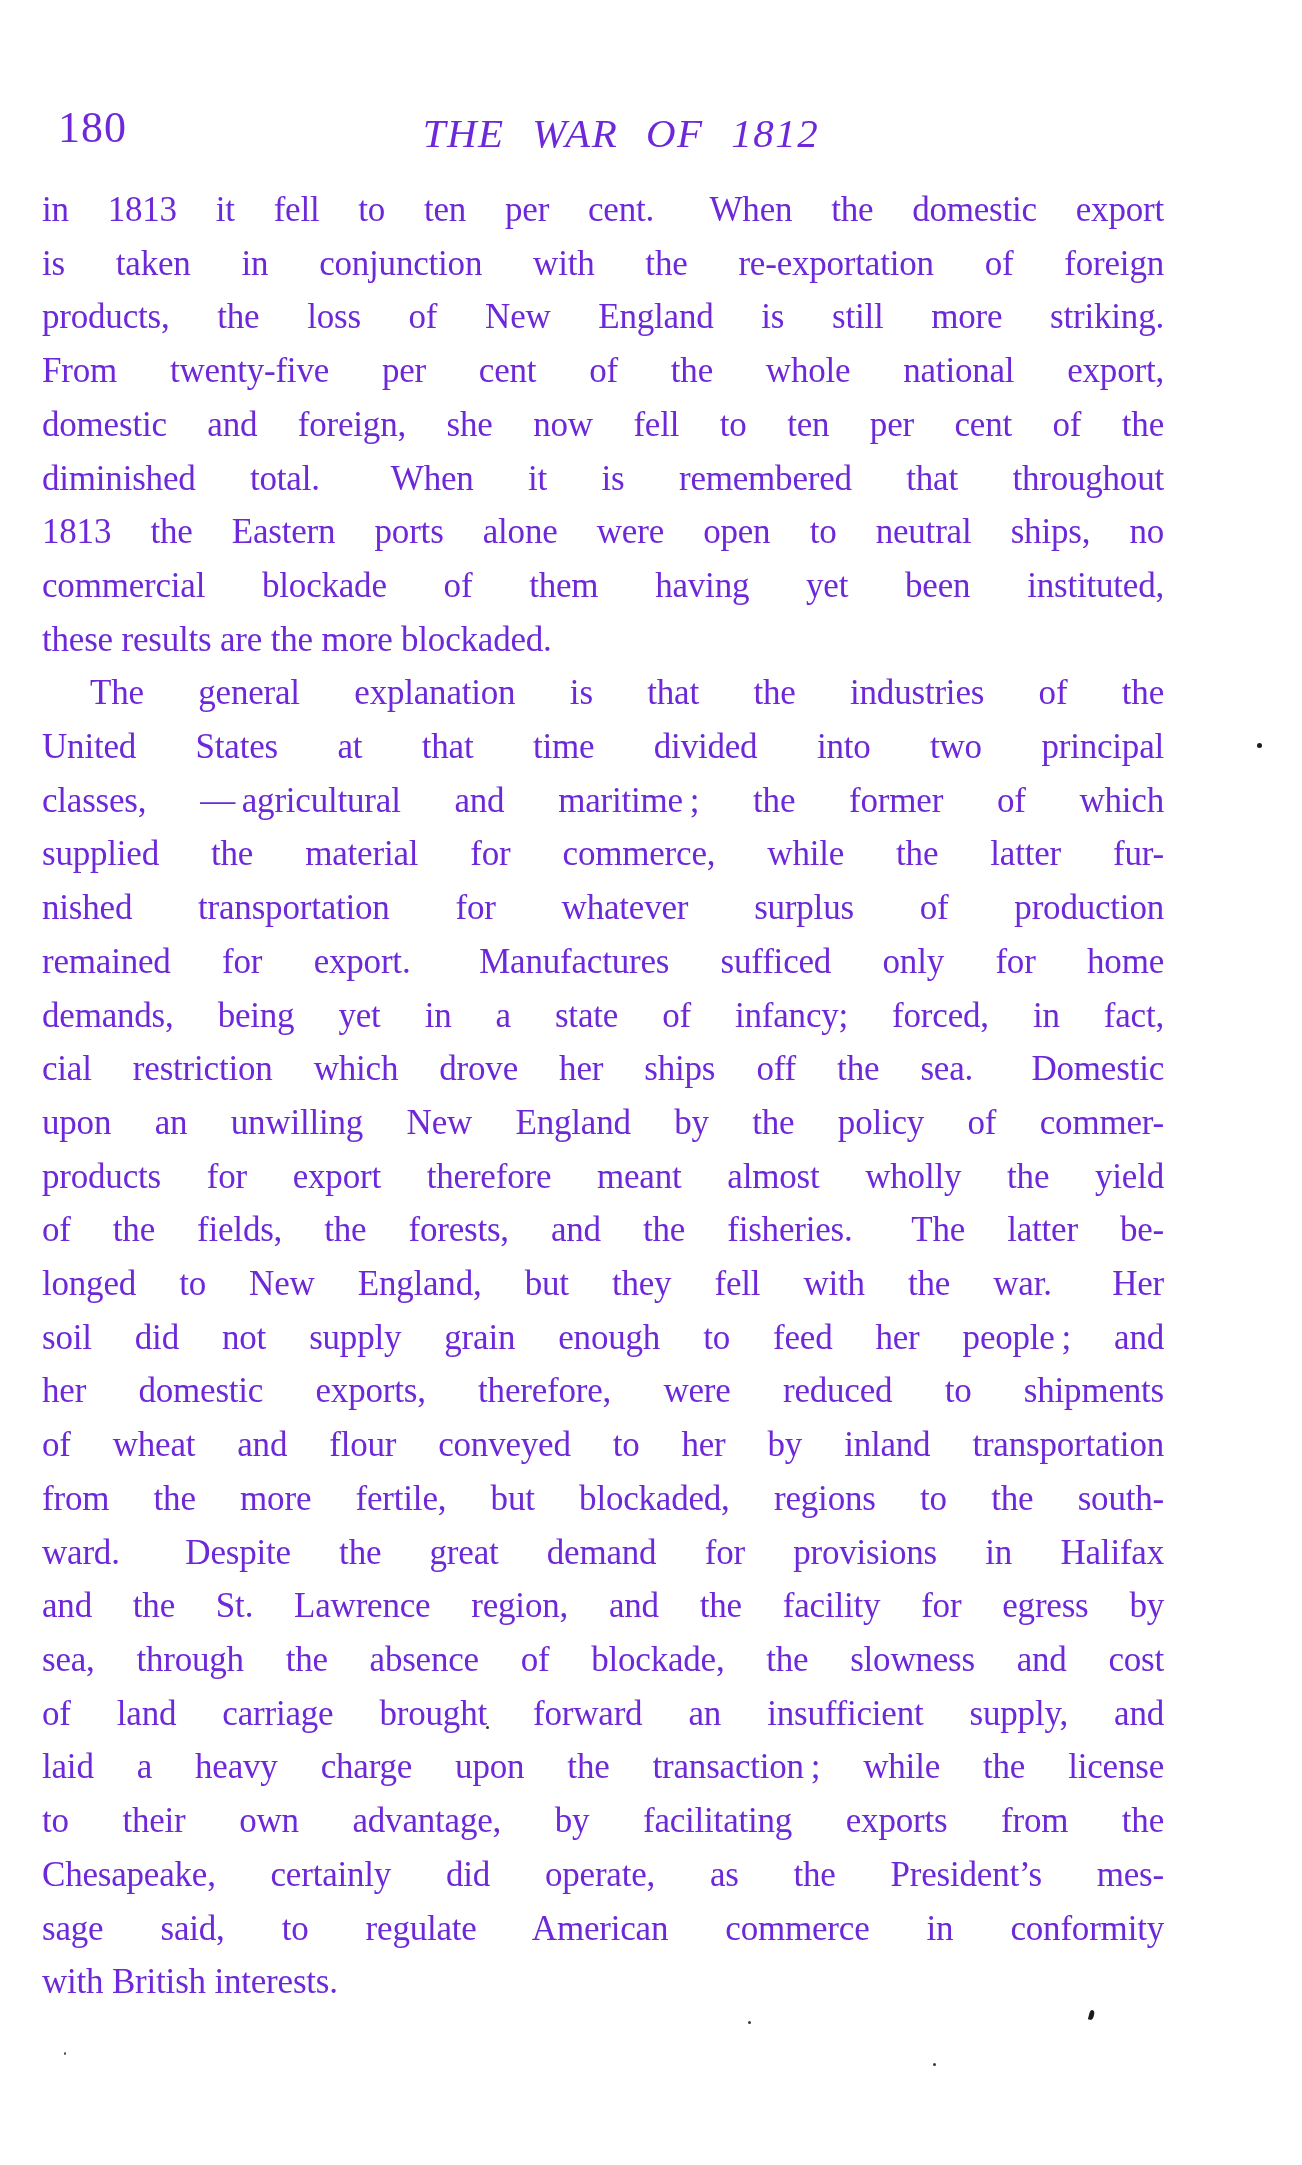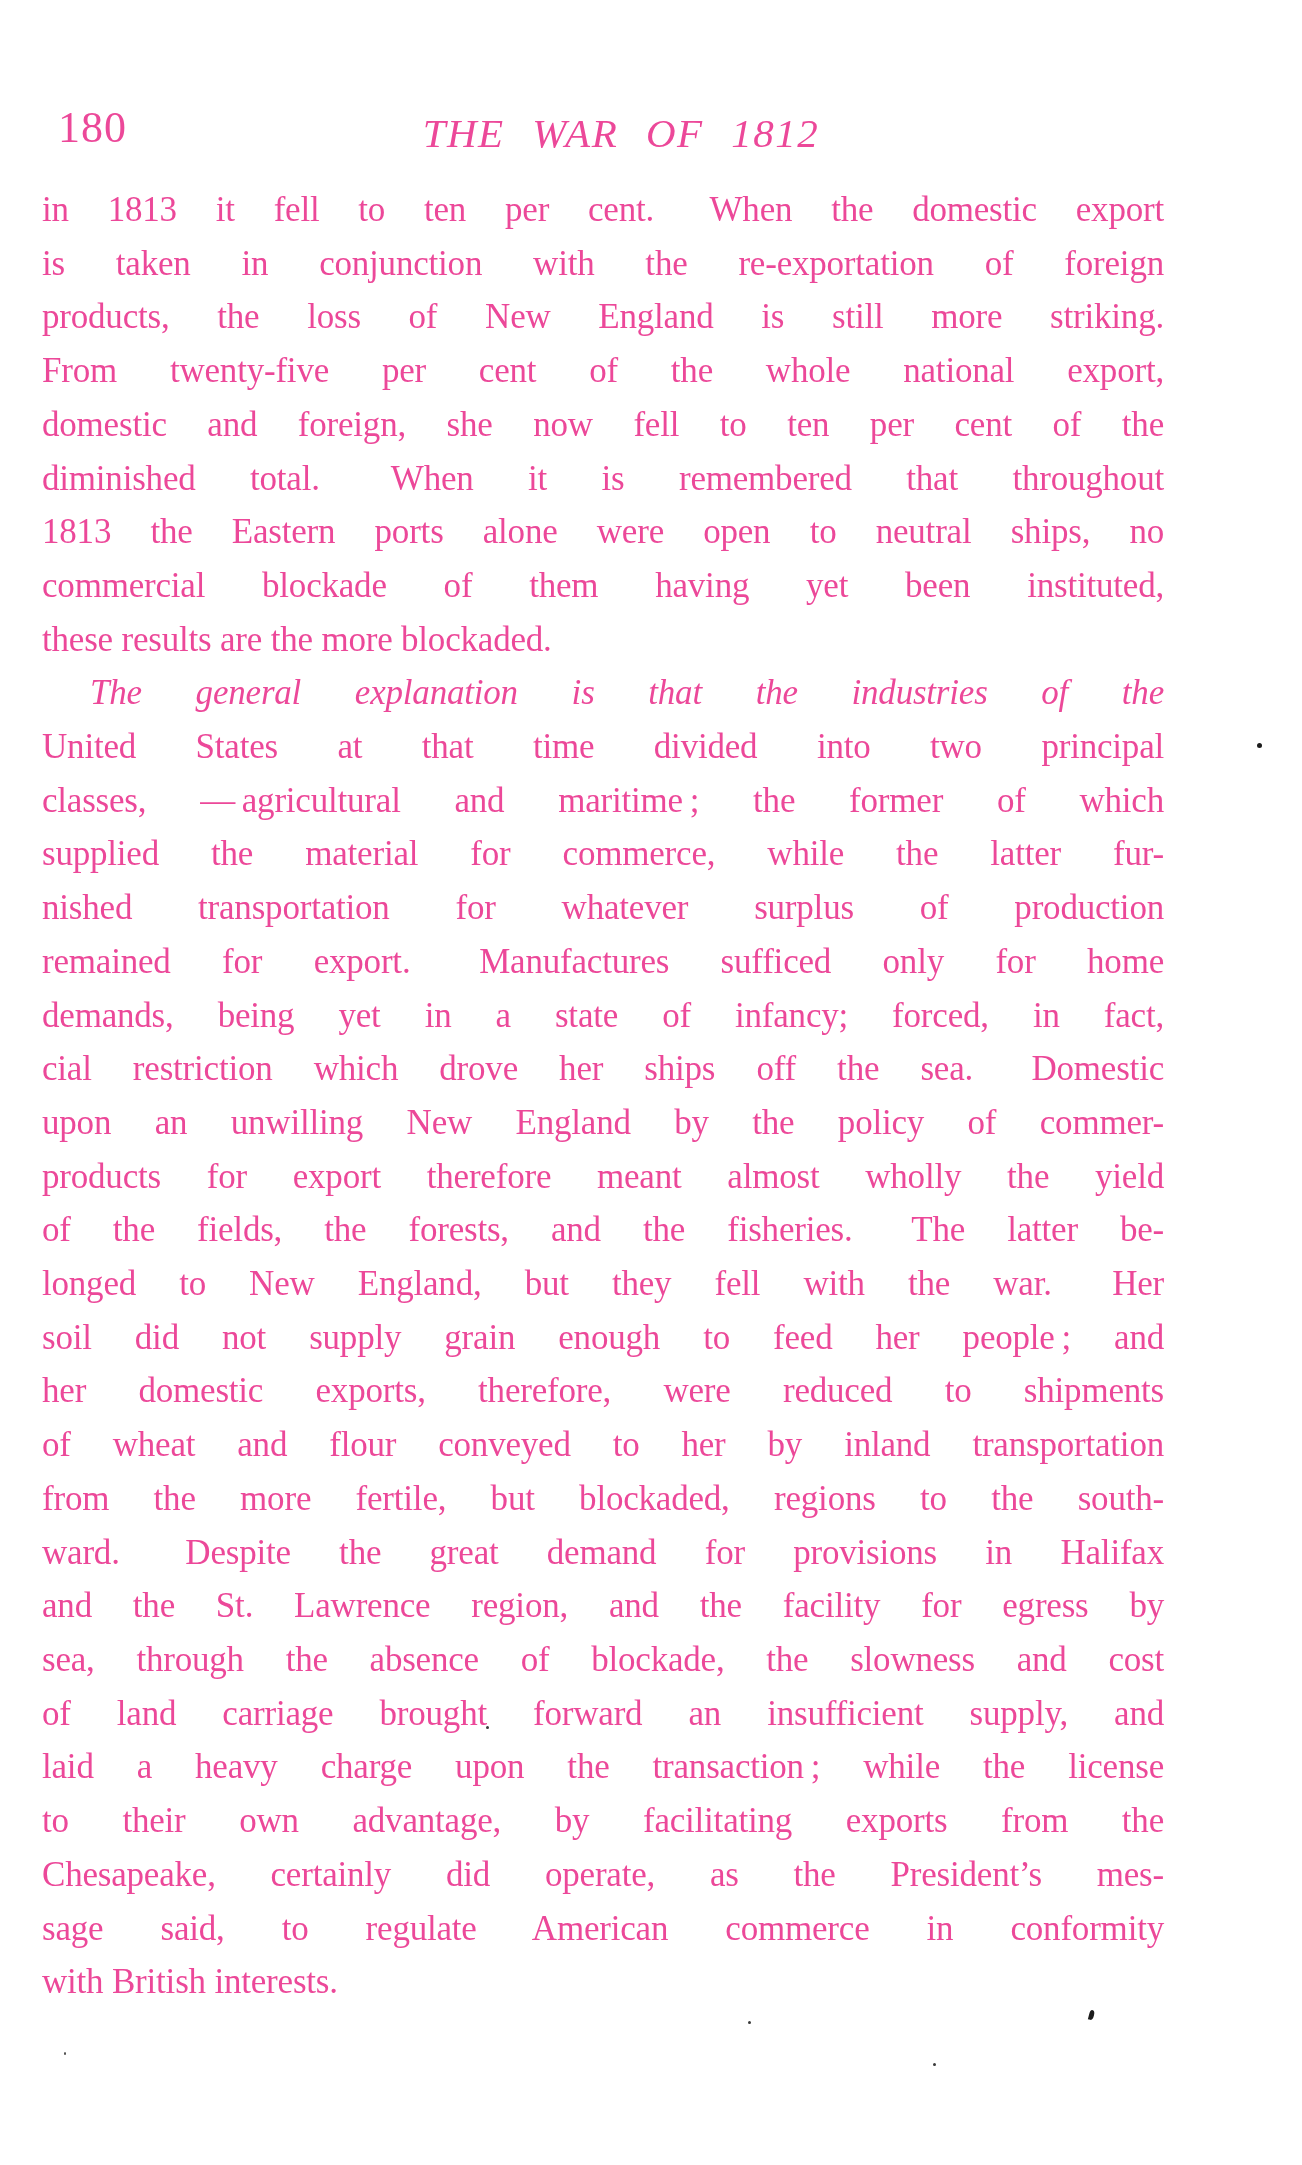--- a/index.html
+++ b/index.html
@@ -5,21 +5,21 @@
   html, body {
     margin: 0;
     padding: 0;
     background: #ffffff;
   }
   .page {
     position: relative;
     width: 1302px;
     height: 2165px;
     background: #ffffff;
-    color: #ec4899;
+    color: #6d28d9;
     font-family: "Liberation Serif", "DejaVu Serif", serif;
     overflow: hidden;
   }
   
   .page-header {
     position: absolute;
     top: 102px;
     left: 0;
     width: 100%;
     height: 56px;
@@ -57,21 +57,20 @@
   .line {
     text-align: justify;
     text-align-last: justify;
   }
   .line.para-end {
     text-align: left;
     text-align-last: left;
   }
   .line.indent {
     text-indent: 48px;
-    font-style: italic;
   }
   
   .speck {
     position: absolute;
     background: #1c1c1c;
     border-radius: 50%;
   }
   .speck.s1 { left: 1257px; top: 743px; width: 5px; height: 5px; }
   .speck.s2 { left: 1089px; top: 2010px; width: 5px; height: 10px;
               border-radius: 60% 60% 60% 0; transform: rotate(14deg); }

